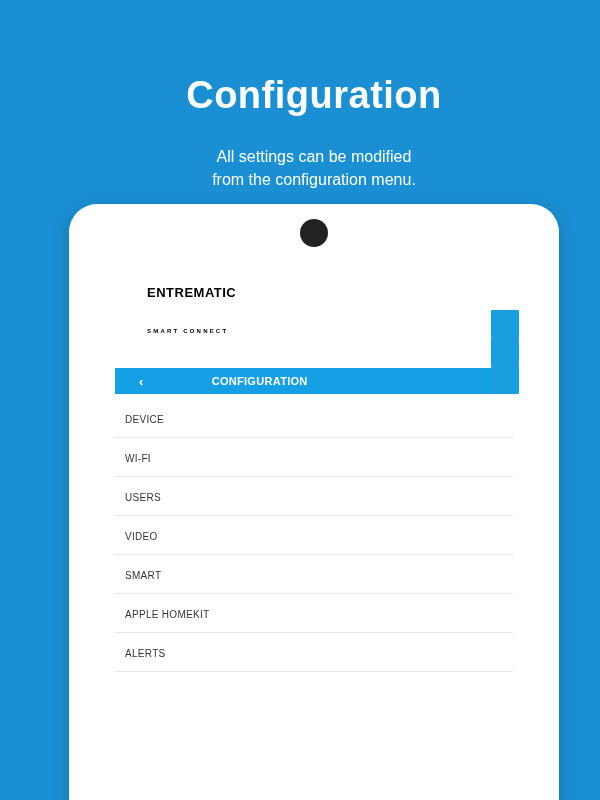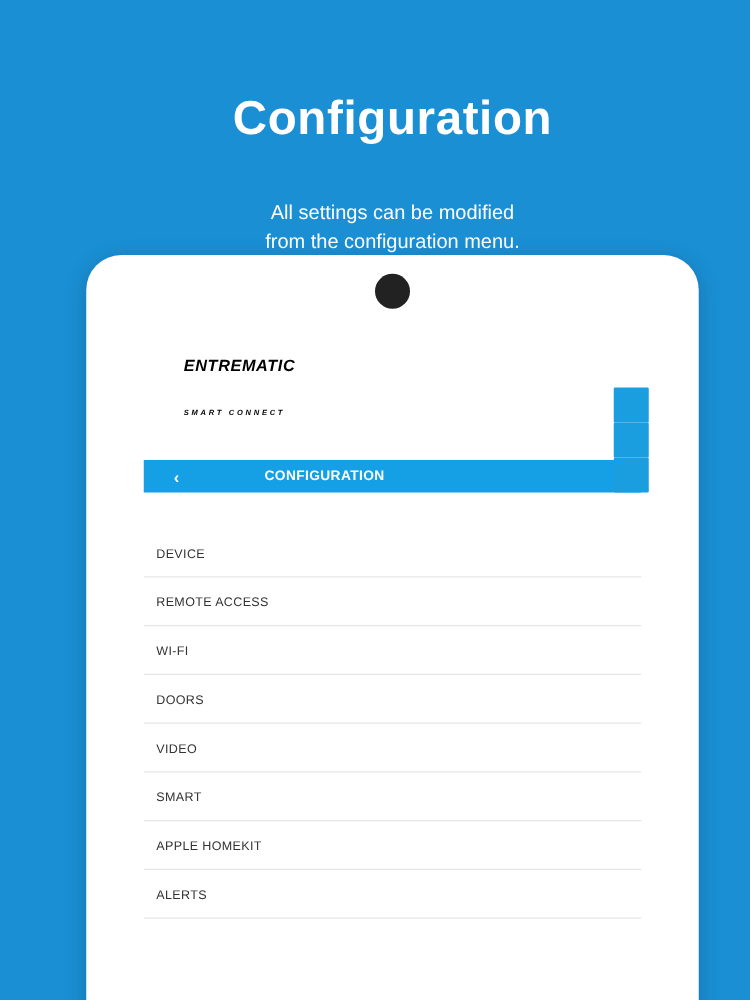--- a/index.html
+++ b/index.html
@@ -15,21 +15,20 @@
     color: #fff;
     padding-top: 32px;
   }
   .hero h1 {
     font-size: 38px;
     font-weight: 900;
     letter-spacing: 0.5px;
     font-family: Arial Black, Arial, sans-serif;
   }
   .hero p {
-    margin-top: 14px;
     font-size: 16px;
     line-height: 1.45;
     font-weight: 400;
   }
   .tablet {
     position: absolute;
     left: 50%;
     transform: translateX(-50%);
     top: 190px;
     width: 490px;
@@ -57,21 +56,20 @@
   .app-header {
     display: flex;
     align-items: center;
     justify-content: space-between;
     padding: 6px 4px 6px 4px;
   }
   .brand {
     display: flex;
     flex-direction: column;
     line-height: 1;
-    font-style: italic;
   }
   .brand-main {
     font-family: Arial Black, Arial, sans-serif;
     font-weight: 900;
     font-size: 13px;
     letter-spacing: 0.5px;
     color: #000;
   }
   .brand-sub {
     font-size: 6px;
@@ -108,21 +106,20 @@
     letter-spacing: 0.3px;
   }
   .back {
     font-size: 13px;
     font-weight: 700;
     margin-right: 40px;
     cursor: pointer;
   }
   .menu-list {
     padding: 0;
-    margin-top: 24px;
   }
   .menu-item {
     font-size: 10px;
     letter-spacing: 0.3px;
     color: #333;
     padding: 15px 10px 12px 10px;
     border-bottom: 1px solid #e6e6e6;
     cursor: pointer;
     font-weight: 400;
   }
@@ -157,23 +154,22 @@
       </div>
     </div>
 
     <div class="page-bar">
       <span class="back">‹</span>
       <span>CONFIGURATION</span>
     </div>
 
     <div class="menu-list">
       <div class="menu-item">DEVICE</div>
-      <div class="menu-item">REMOTE ACCESS</div>
       <div class="menu-item">WI-FI</div>
-      <div class="menu-item">DOORS</div>
+      <div class="menu-item">USERS</div>
       <div class="menu-item">VIDEO</div>
       <div class="menu-item">SMART</div>
       <div class="menu-item">APPLE HOMEKIT</div>
       <div class="menu-item">ALERTS</div>
     </div>
 
   </div>
 </div>
 
 </body></html>

